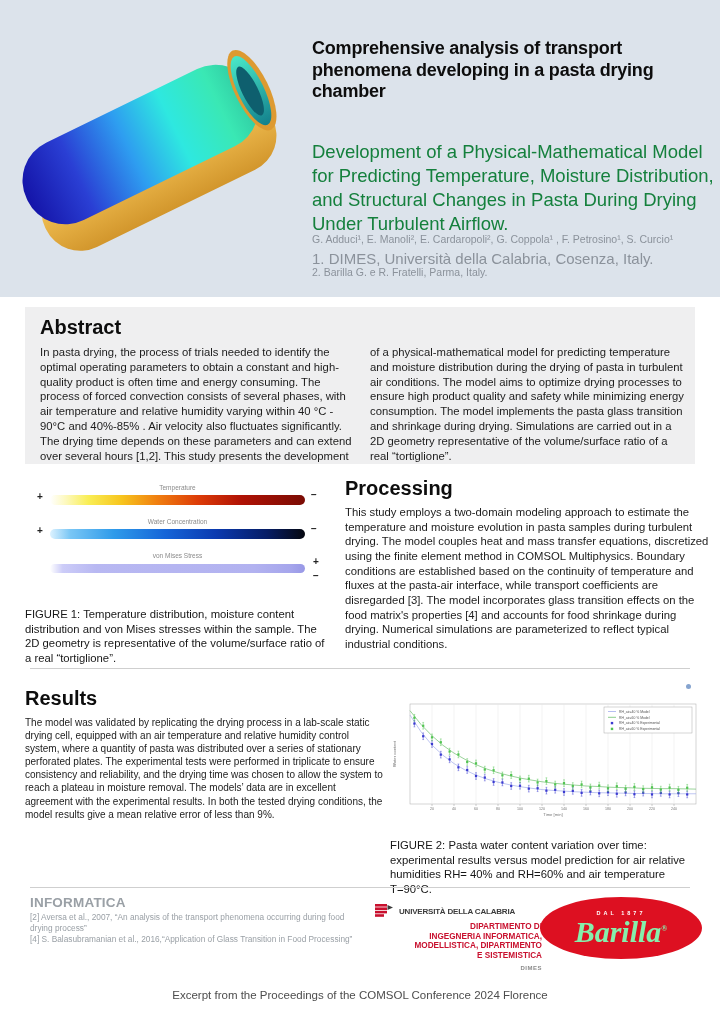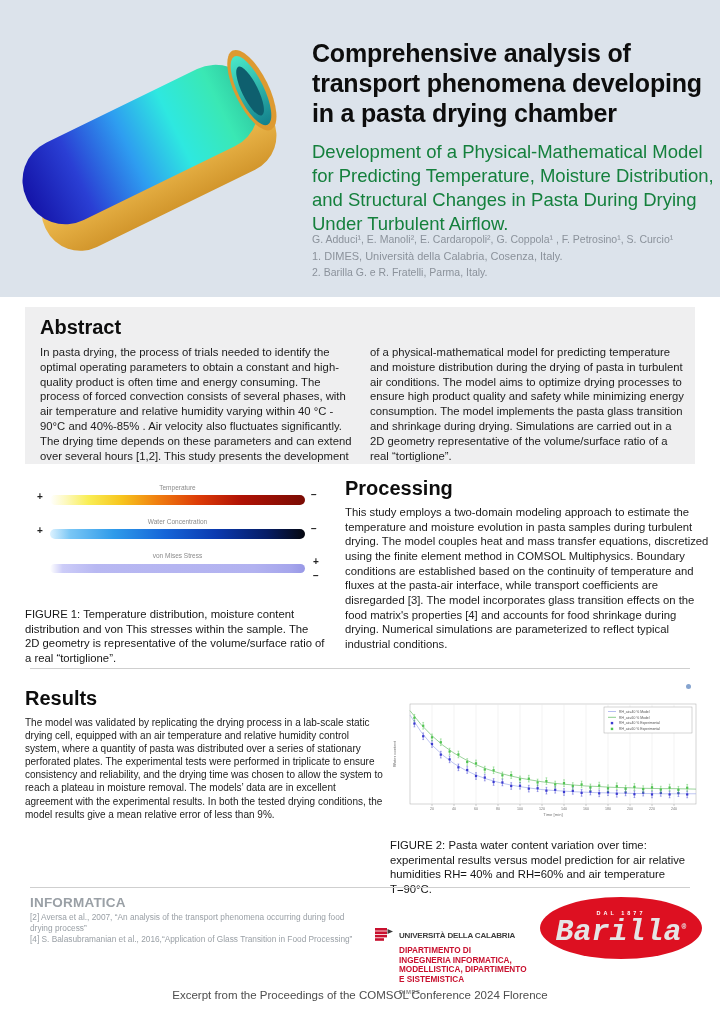--- a/index.html
+++ b/index.html
@@ -3,25 +3,25 @@
 <meta charset="utf-8">
 <style>
   html,body{margin:0;padding:0;}
   body{width:720px;height:1016px;position:relative;background:#ffffff;
        font-family:"Liberation Sans", sans-serif;color:#1c1c1c;overflow:hidden;}
   .abs{position:absolute;}
 
   
   .header-band{left:0;top:0;width:720px;height:297px;background:#dce3eb;}
   .pasta-art{left:0;top:5px;width:305px;height:285px;}
-  .poster-title{left:312px;top:38px;width:400px;font-size:25px;font-weight:bold;
+  .poster-title{left:312px;top:38px;width:400px;font-size:18px;font-weight:bold;
                 color:#0d0d0d;line-height:1.2;letter-spacing:-0.2px;}
   .poster-subtitle{left:312px;top:140px;width:402px;font-size:18.5px;color:#15803d;line-height:1.3;}
   .authors-line{left:312px;top:233px;width:402px;font-size:10.5px;color:#8b929b;}
-  .affil-1{left:312px;top:250px;width:402px;font-size:11px;color:#8b929b;}
+  .affil-1{left:312px;top:250px;width:402px;font-size:15px;color:#8b929b;}
   .affil-2{left:312px;top:266px;width:402px;font-size:10.5px;color:#8b929b;}
 
   
   .abstract-panel{left:25px;top:307px;width:670px;height:157px;background:#efeff0;}
   .abstract-heading{left:40px;top:316px;font-size:20px;font-weight:bold;color:#0d0d0d;}
   .abstract-col1{left:40px;top:345px;width:320px;font-size:11.3px;line-height:1.31;color:#1c1c1c;}
   .abstract-col2{left:370px;top:345px;width:315px;font-size:11.3px;line-height:1.31;color:#1c1c1c;}
 
   
   .fig1-panel{left:15px;top:478px;width:325px;height:124px;background:#ffffff;}
@@ -52,32 +52,32 @@
   .results-body{left:25px;top:716px;width:358px;font-size:10px;line-height:1.31;color:#1c1c1c;}
   .fig2-chart-wrap{left:390px;top:698px;width:318px;height:128px;background:#fff;}
   .chart-corner-dot{left:686px;top:684px;width:5px;height:5px;border-radius:50%;background:#86a4cf;}
   .fig2-caption{left:390px;top:838px;width:312px;font-size:11.3px;line-height:1.3;color:#171717;}
 
   
   .refs-heading{left:30px;top:895px;font-size:13.5px;font-weight:bold;color:#9aa0a6;letter-spacing:0.2px;}
   .refs-list{left:30px;top:912px;width:335px;}
   .ref-item{font-size:8.3px;color:#9aa0a6;line-height:1.3;}
 
-  .unical-logo{left:374px;top:928px;width:168px;}
+  .unical-logo{left:374px;top:904px;width:168px;text-align:right;}
   .unical-row{display:flex;align-items:flex-start;}
   .unical-flag{width:20px;height:15px;margin-right:5px;flex:0 0 auto;}
   .unical-name{font-size:8px;font-weight:bold;color:#3c3c3c;letter-spacing:-0.2px;margin-top:3px;}
   .unical-dept{margin-left:25px;margin-top:3px;font-size:8.2px;font-weight:bold;color:#c8102e;line-height:1.18;}
   .unical-sub{margin-left:25px;margin-top:4px;font-size:6px;font-weight:bold;color:#8a8a8a;letter-spacing:0.5px;}
 
   .barilla-logo{left:540px;top:897px;width:162px;height:62px;background:#dd1021;border-radius:50%;
                 display:flex;flex-direction:column;align-items:center;justify-content:center;}
   .barilla-top{font-size:5.5px;color:#ffffff;letter-spacing:3px;font-weight:bold;margin-bottom:1px;}
-  .barilla-brand{font-size:30px;color:#e5e5e5;font-weight:bold;font-style:italic;line-height:1;
-                 font-family:Liberation Mono, monospace;}
+  .barilla-brand{font-size:30px;color:#86efac;font-weight:bold;font-style:italic;line-height:1;
+                 font-family:Liberation Serif, serif;}
   .barilla-reg{font-size:8px;vertical-align:super;font-style:normal;}
 
   .footer-text{left:0;top:989px;width:720px;text-align:center;font-size:11.5px;color:#4d4d4d;}
 </style>
 </head>
 <body>
 
 <div class="abs header-band"></div>
 
 <svg class="abs pasta-art" viewBox="0 0 305 285">
@@ -129,21 +129,21 @@
   <div class="cb-label lab2">Water Concentration</div>
   <span class="sign s2l">+</span>
   <div class="cbar bar2 bar-water"></div>
   <span class="sign s2r">−</span>
 
   <div class="cb-label lab3">von Mises Stress</div>
   <div class="cbar bar3 bar-mises"></div>
   <span class="sign s3t">+</span>
   <span class="sign s3b">−</span>
 </div>
-<div class="abs fig1-caption">FIGURE 1: Temperature distribution, moisture content distribution and von This stresses within the sample. The 2D geometry is representative of the volume/surface ratio of a real “tortiglione”.</div>
+<div class="abs fig1-caption">FIGURE 1: Temperature distribution, moisture content distribution and von Mises stresses within the sample. The 2D geometry is representative of the volume/surface ratio of a real “tortiglione”.</div>
 
 <div class="abs meth-heading">Processing</div>
 <div class="abs meth-body">This study employs a two-domain modeling approach to estimate the temperature and moisture evolution in pasta samples during turbulent drying. The model couples heat and mass transfer equations, discretized using the finite element method in COMSOL Multiphysics. Boundary conditions are established based on the continuity of temperature and fluxes at the pasta-air interface, while transport coefficients are disregarded [3]. The model incorporates glass transition effects on the food matrix's properties [4] and accounts for food shrinkage during drying. Numerical simulations are parameterized to reflect typical industrial conditions.</div>
 
 <div class="abs divider div-1"></div>
 
 <div class="abs results-heading">Results</div>
 <div class="abs results-body">The model was validated by replicating the drying process in a lab-scale static drying cell, equipped with an air temperature and relative humidity control system, where a quantity of pasta was distributed over a series of stationary perforated plates. The experimental tests were performed in triplicate to ensure consistency and reliability, and the drying time was chosen to allow the system to reach a plateau in moisture removal. The models’ data are in excellent agreement with the experimental results. In both the tested drying conditions, the model results give a mean relative error of less than 9%.</div>
 
 <div class="abs chart-corner-dot"></div>

